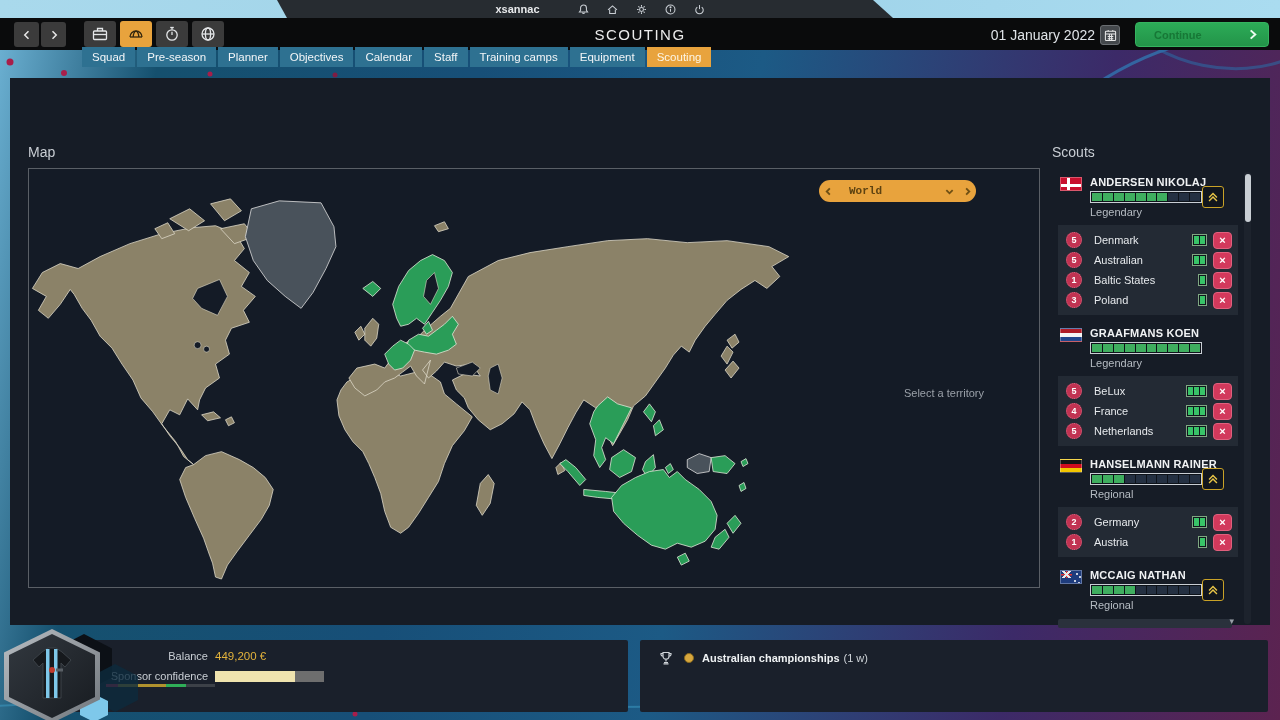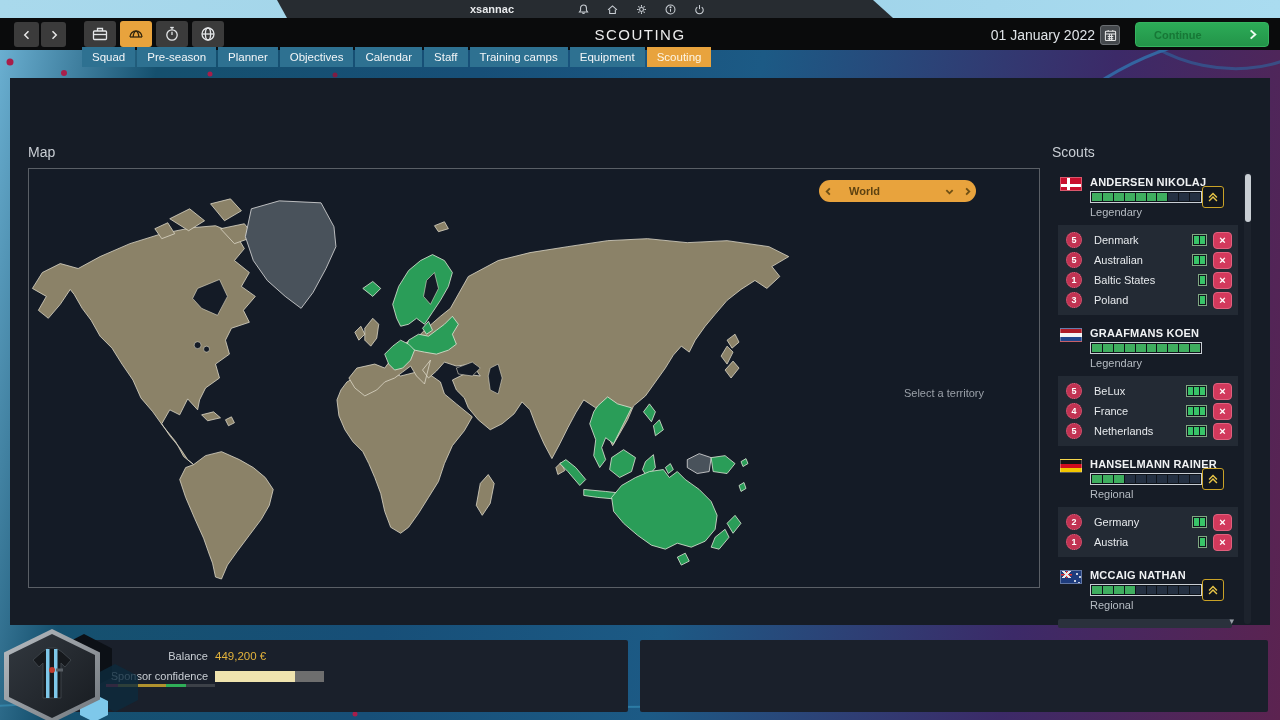--- a/index.html
+++ b/index.html
@@ -14,21 +14,21 @@
 
   
   #wallpaper-deco { left:0; top:0; width:1280px; height:720px; pointer-events:none; }
 
   
   .topstrip { left:0; top:0; width:1280px; height:18px;
     background: linear-gradient(95deg,#a9d9ec 0%,#9ed2e8 55%,#aadcf0 100%); }
   .topstrip-dark { left:0; top:0; width:1280px; height:18px; background:#272c31;
     clip-path: polygon(277px 0,873px 0,893px 18px,287px 18px); display:flex; align-items:center; }
   .username { position:absolute; left:470px; top:0; width:95px; height:18px; line-height:18px;
-    text-align:left; font-size:11px; font-weight:bold; color:#e8eaec; }
+    text-align:center; font-size:11px; font-weight:bold; color:#e8eaec; }
   .topicons { position:absolute; left:576px; top:2px; display:flex; gap:15px; }
   .topicons .ticon { width:14px; height:14px; display:flex; align-items:center; justify-content:center; }
   .ticon svg { width:13px; height:13px; stroke:#c9ced4; fill:none; stroke-width:1.3; }
 
   
   .navbar { left:0; top:18px; width:1280px; height:32px; background:#0a0b0c; }
   .navbtn { position:absolute; top:4px; width:25px; height:25px; background:#3b3b3b; border:none;
     border-radius:3px; display:flex; align-items:center; justify-content:center; cursor:pointer; }
   .navbtn svg { width:12px; height:12px; stroke:#e8e8e8; stroke-width:2; fill:none; }
   .icontab { position:absolute; top:3px; width:32px; height:26px; background:#3b3b3b; border:none;
@@ -72,21 +72,21 @@
   .map-box svg.world { position:absolute; left:0; top:0; width:1010px; height:418px; }
   .land   { fill:#8b8268; stroke:#ddd8c8; stroke-width:0.8; stroke-linejoin:round; }
   .green  { fill:#2a9d58; stroke:#dfe8d8; stroke-width:0.8; stroke-linejoin:round; }
   .gray   { fill:#49525b; stroke:#e0e0e0; stroke-width:0.8; stroke-linejoin:round; }
   .sea    { fill:#141b26; stroke:#ddd8c8; stroke-width:0.6; }
 
   .region-selector { position:absolute; left:790px; top:11px; width:157px; height:22px;
     background:#e8a33d; border-radius:11px; display:flex; align-items:center; cursor:pointer; }
   .region-selector .arrow { width:18px; display:flex; justify-content:center; }
   .region-selector svg { width:9px; height:9px; stroke:#6e4f14; stroke-width:2; fill:none; }
-  .region-selector .rlabel { margin-left:12px; font-size:11px; font-weight:bold; color:#5d4211; flex:1; }
+  .region-selector .rlabel { margin-left:12px; font-size:11px; font-weight:bold; color:#5d4211; flex:1;font-family:Liberation Mono, monospace; }
   .map-hint { position:absolute; left:820px; top:218px; width:190px; text-align:center;
     font-size:11px; color:#9aa0a8; }
 
   
   .scout-list { position:absolute; left:1042px; top:92px; width:186px; }
   .scout-head { position:relative; display:flex; padding:6px 0 4px 8px; }
   .flag { width:22px; height:14px; margin-top:1px; border:1px solid rgba(255,255,255,.3); flex:none; position:relative; overflow:hidden; }
   .flag.dk { background:#c8102e; }
   .flag.dk::before { content:""; position:absolute; left:6px; top:0; width:3px; height:14px; background:#fff; }
   .flag.dk::after  { content:""; position:absolute; left:0; top:5.5px; width:22px; height:3px; background:#fff; }
@@ -586,20 +586,32 @@
   </div>
   <div class="sponsor-scale" style="left:185px; top:44px;">
     <span style="width:11%;height:3px;background:#c0244c"></span>
     <span style="width:44%;height:3px;background:#b0922e"></span>
     <span style="width:18%;height:3px;background:#2fae58"></span>
     <span style="width:27%;height:3px;background:#3c4148"></span>
   </div>
 </div>
 
 <div class="abs foot-panel" id="foot-right">
+  <div class="event-row" style="margin-top:8px">
+    <span class="eicon">
+      <svg viewBox="0 0 16 16">
+          <path d="M5,2.5 h6 v3.5 a3,3.2 0 0 1 -6 0 Z"></path>
+          <path d="M5,3.5 h-2 a2,2 0 0 0 2,2.5 M11,3.5 h2 a2,2 0 0 1 -2,2.5"></path>
+          <path d="M8,9.2 v2.3 M6,12.5 h4 M5.5,13.8 h5"></path>
+        </svg>
+    </span>
+    <span class="edot"></span>
+    <span class="ename">Australian championships</span>
+    <span class="edur">(1 w)</span>
+  </div>
 </div>
 
 <div class="abs deco-hex hexa" style="left:56px; top:634px; width:56px; height:58px; background:#0c1016;"></div>
 <div class="abs deco-hex hexa" style="left:92px; top:664px; width:46px; height:48px; background:#0d2a3d; opacity:.8;"></div>
 <div class="abs deco-hex hexa" style="left:80px; top:694px; width:28px; height:28px; background:#7ec8ea;"></div>
 <div class="abs hexa" id="logo-wrap" style="background:linear-gradient(135deg,#b9bec3,#6f757b);">
   <div class="abs hexa" style="left:5px; top:5px; width:86px; height:84px; background:linear-gradient(135deg,#32383f,#181c21);">
     <svg style="position:absolute; left:18px; top:12px;" width="50" height="60" viewBox="0 0 50 60">
       <path d="M15,6 L21,2 L29,2 L35,6 L44,14 L38,21 L34,17 L34,52 L16,52 L16,17 L12,21 L6,14 Z" fill="#16191d" stroke="#3c4248" stroke-width="1"></path>
       <rect x="19" y="3" width="3.5" height="49" fill="#7ec8ea"></rect>

